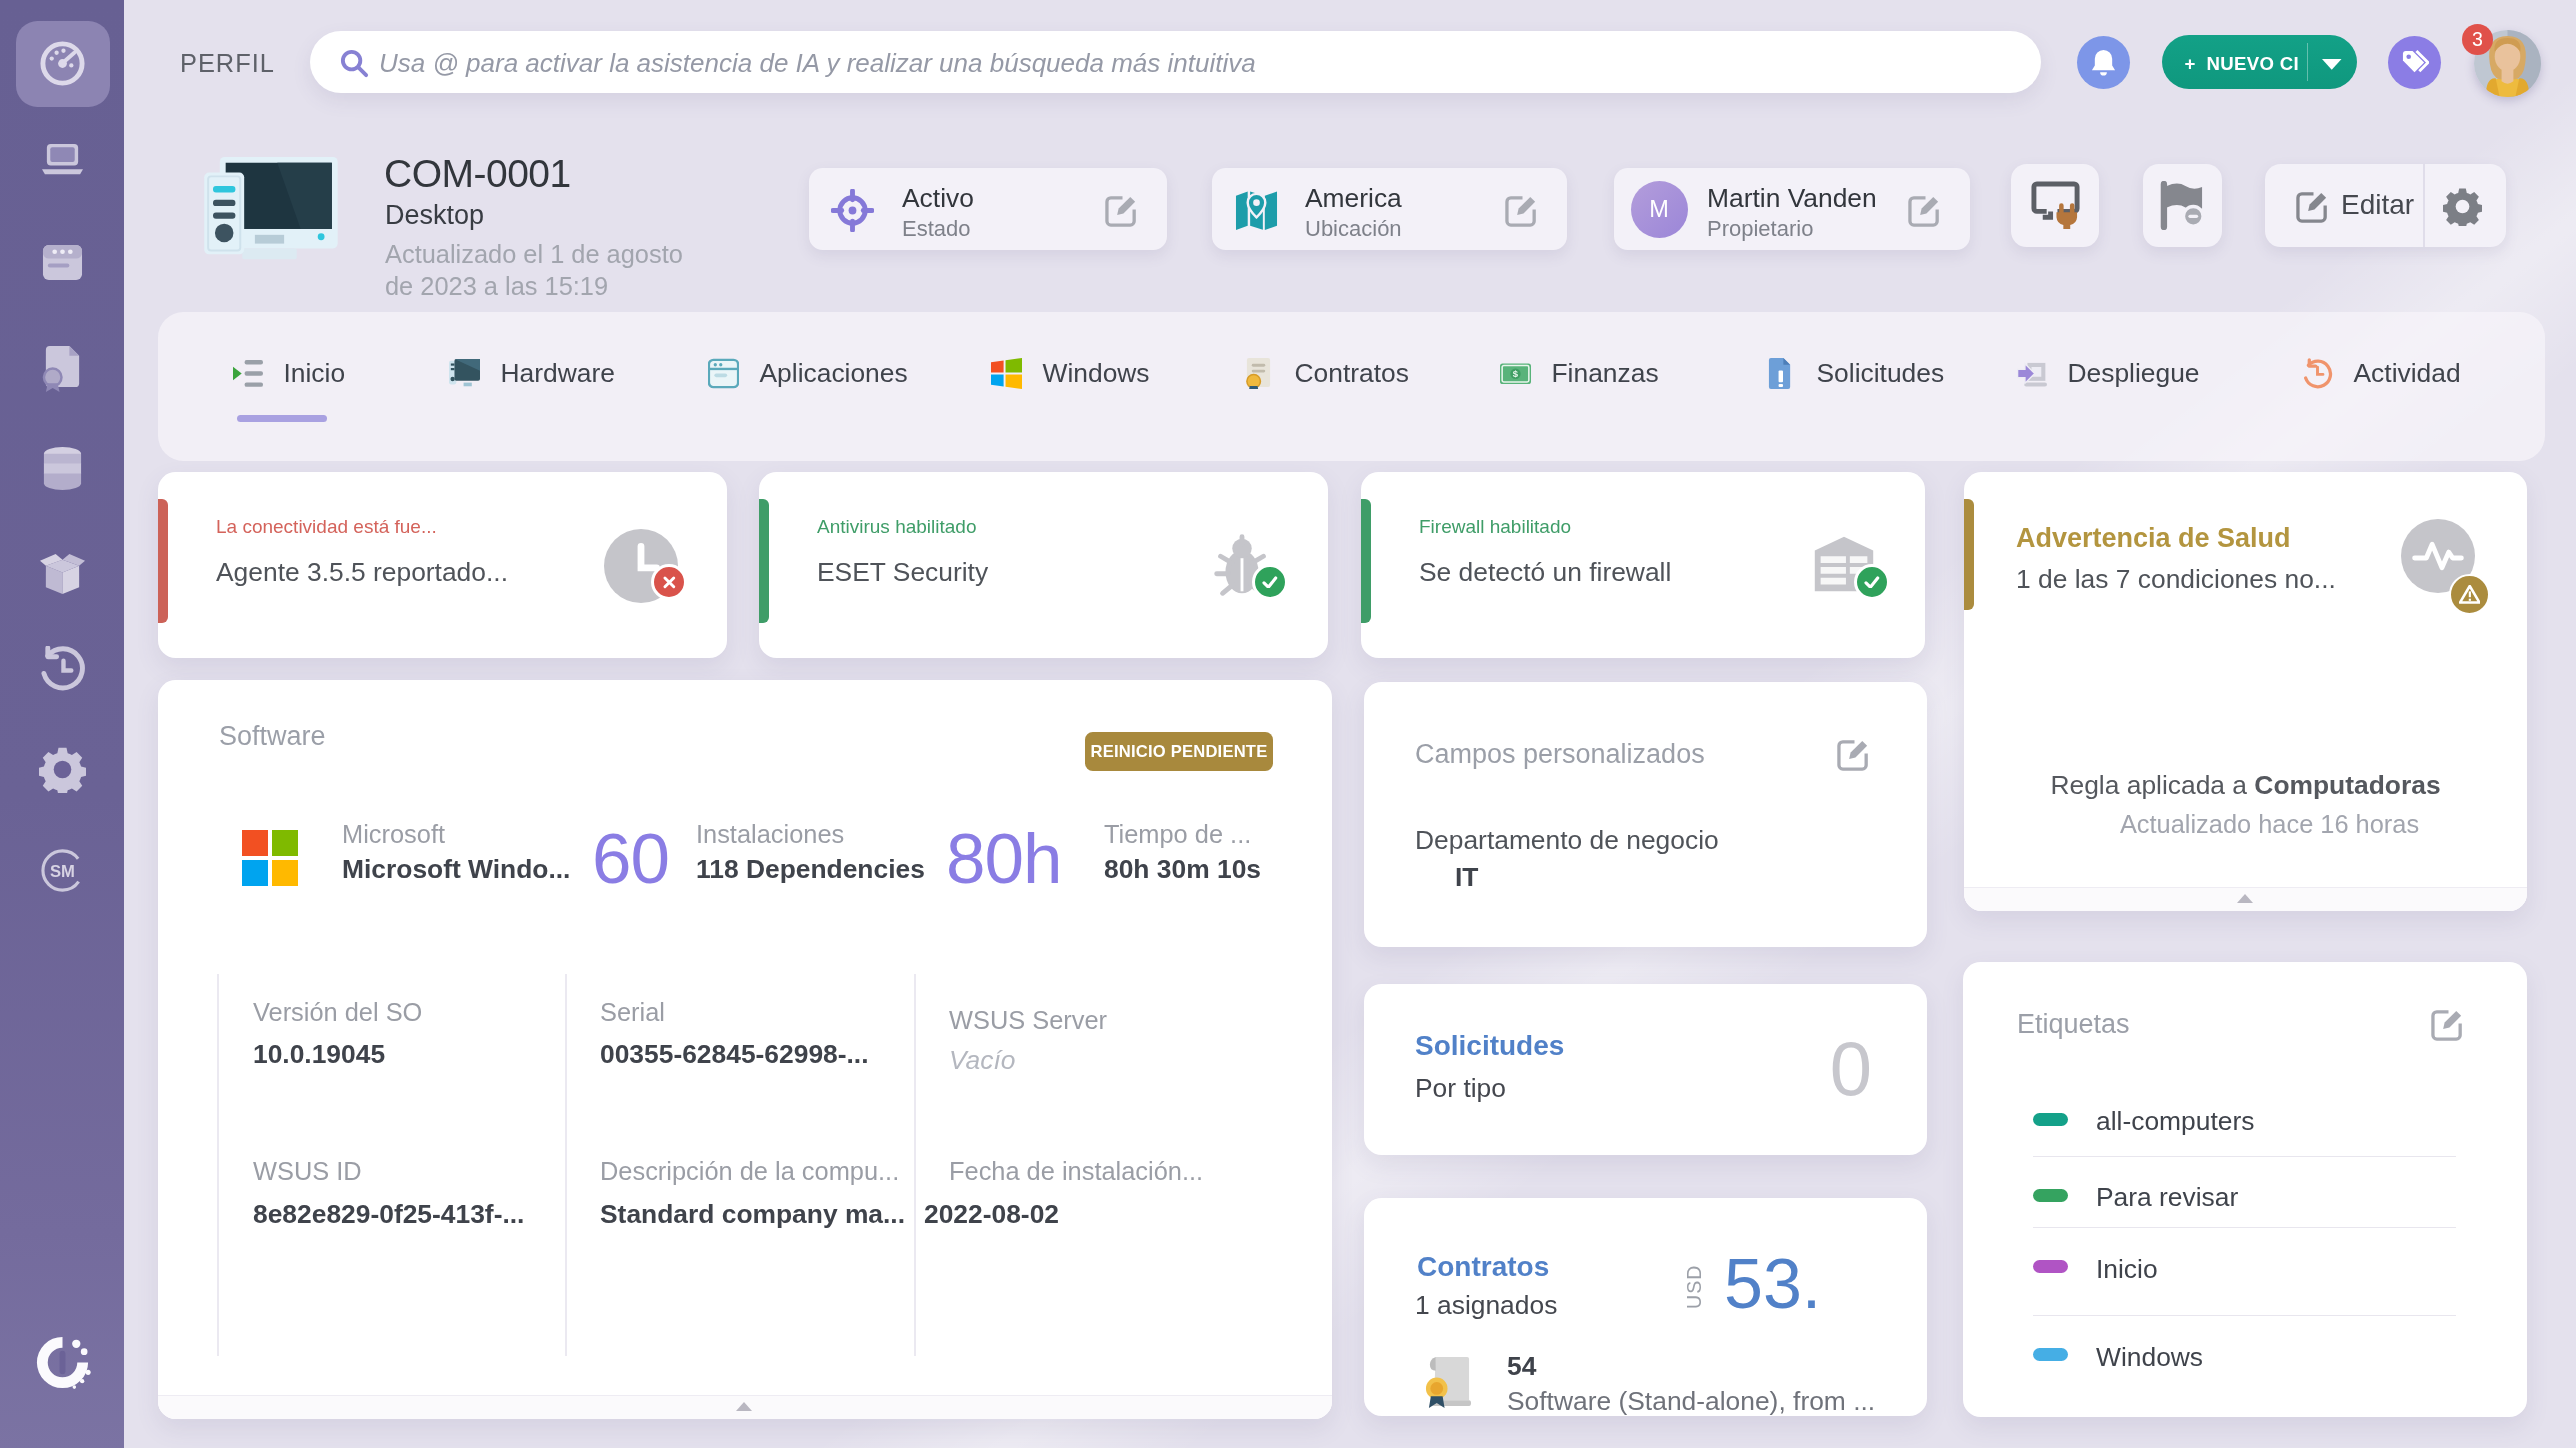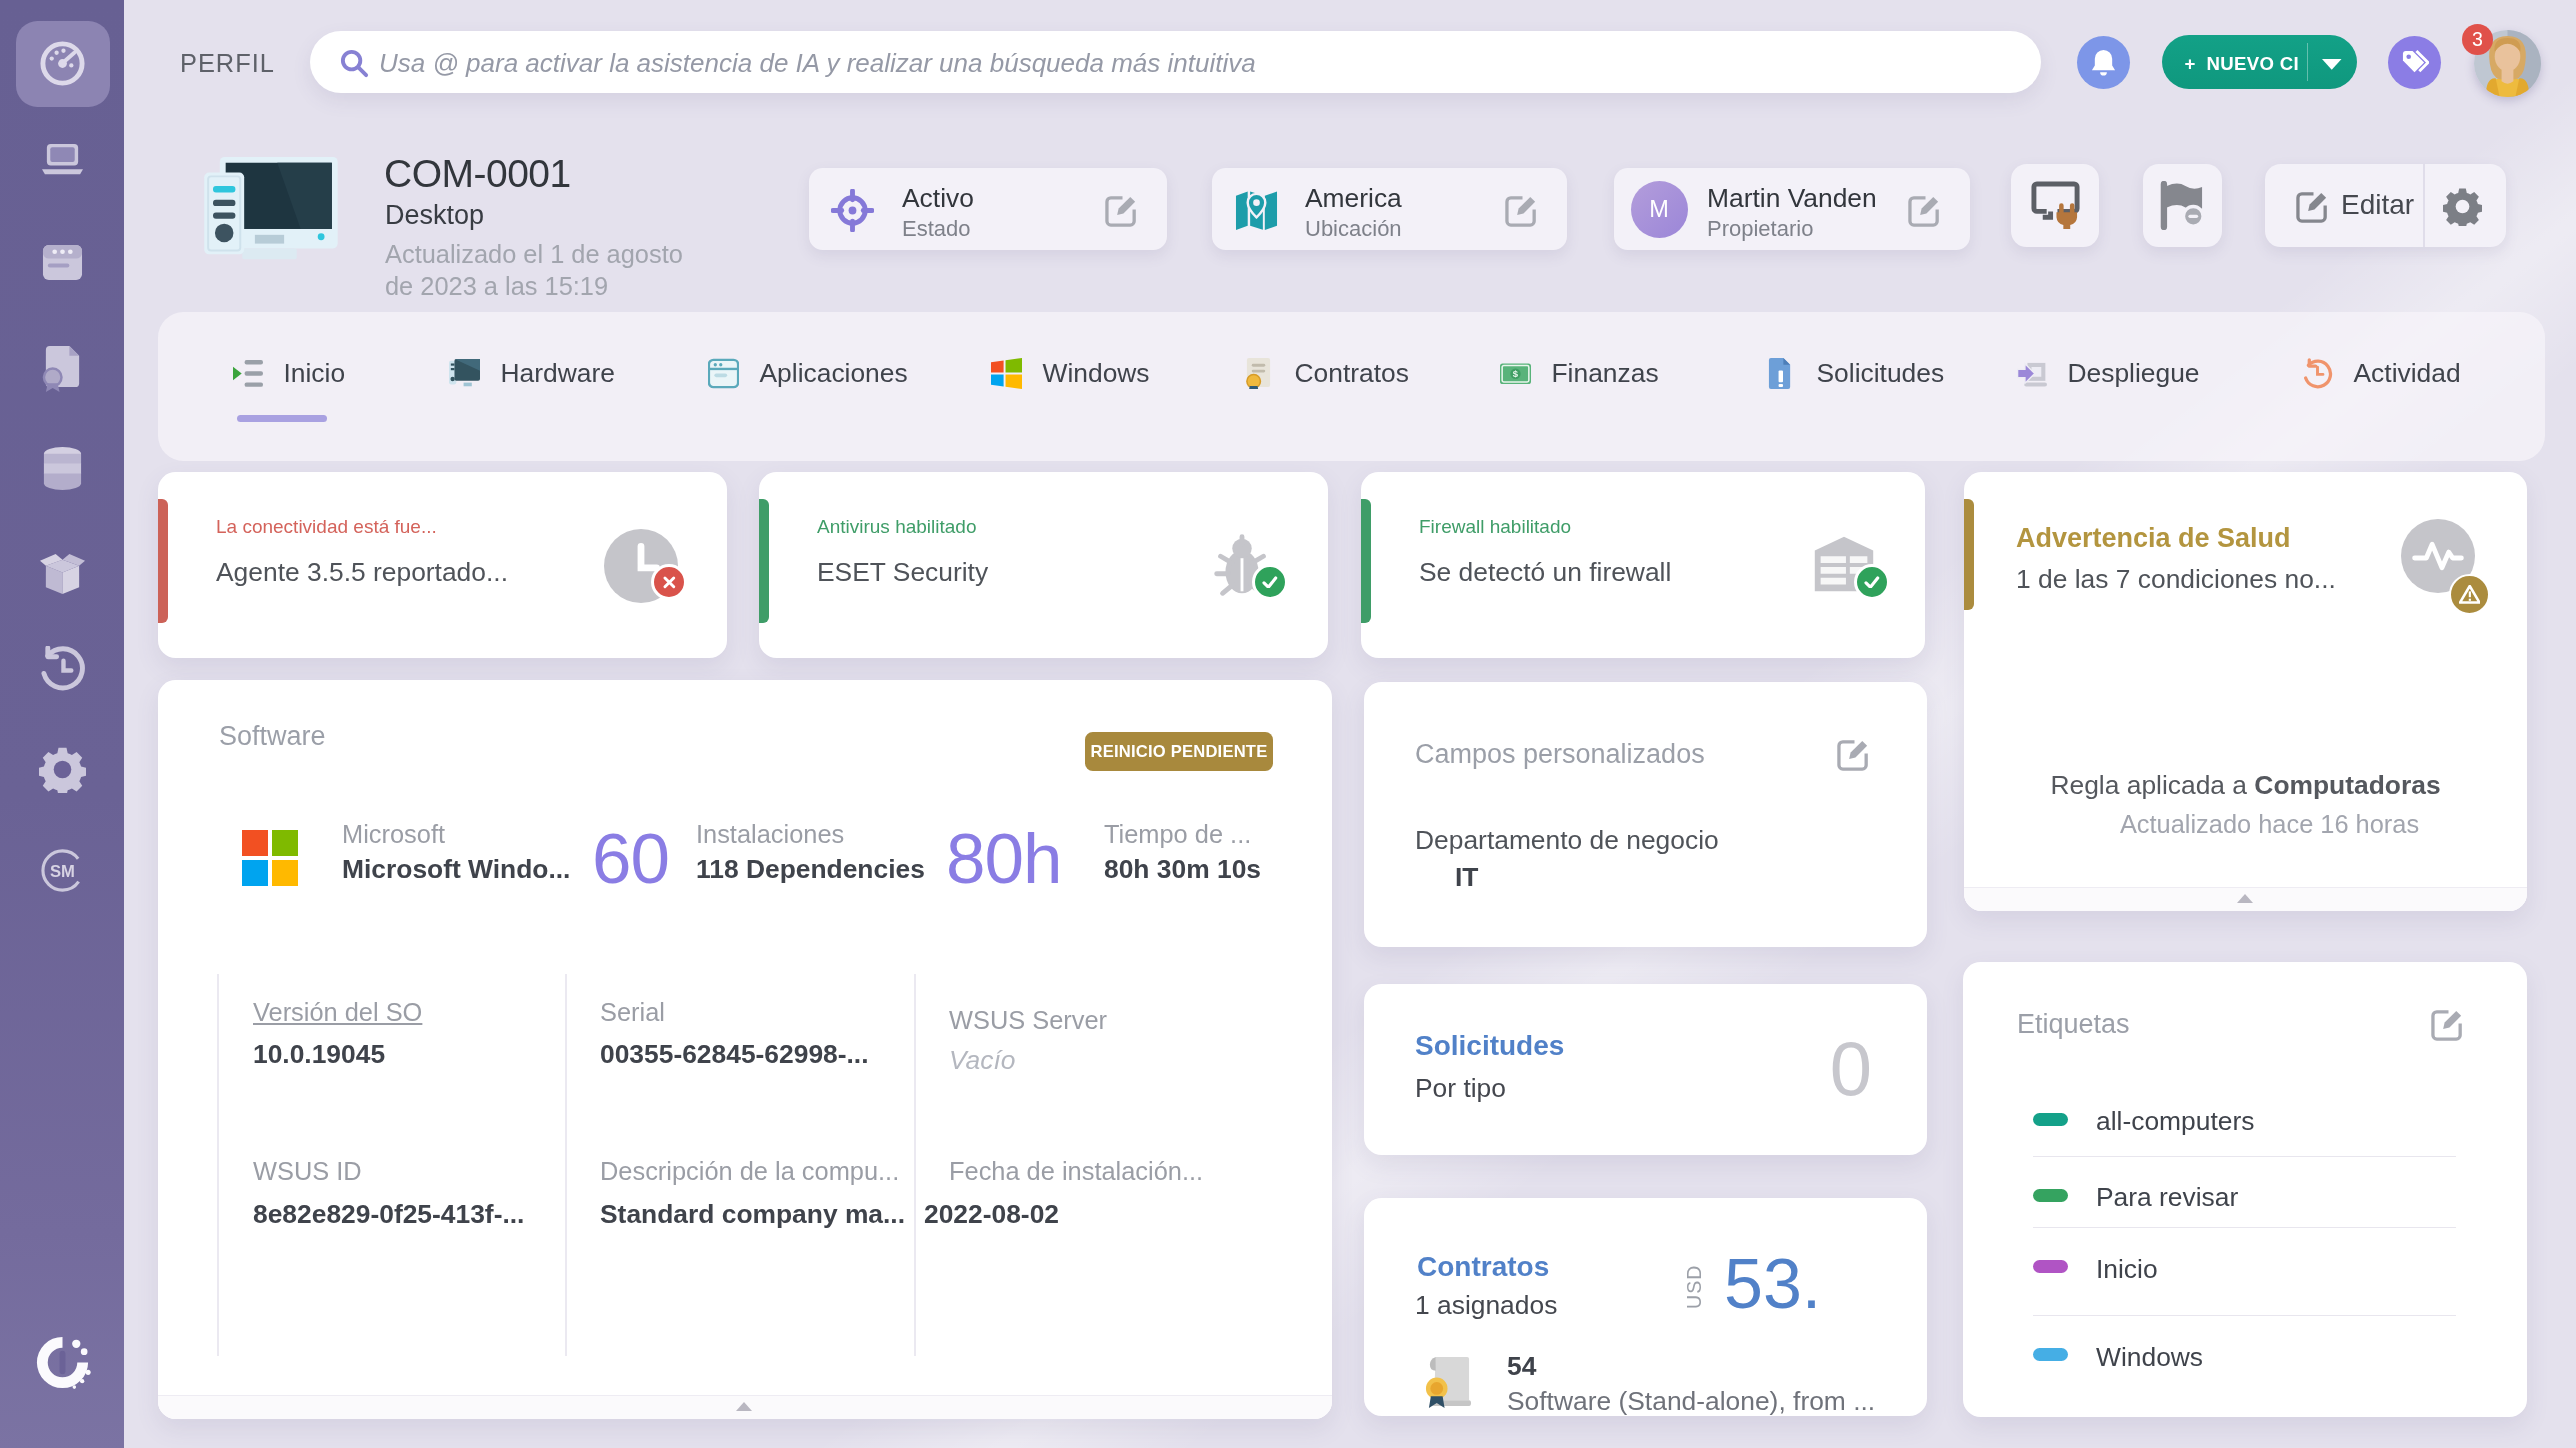--- a/index.html
+++ b/index.html
@@ -476,21 +476,21 @@
   <div class="abs lab" style="left:538px;top:140px;">Instalaciones</div>
   <div class="abs val" style="left:538px;top:174px;">118 Dependencies</div>
   <div class="abs bignum" style="left:788px;top:143px;">80h</div>
   <div class="abs lab" style="left:946px;top:140px;">Tiempo de ...</div>
   <div class="abs val" style="left:946px;top:174px;">80h 30m 10s</div>
 
   <div class="abs" style="left:59px;top:294px;width:2px;height:382px;background:#ebe9f1;"></div>
   <div class="abs" style="left:407px;top:294px;width:2px;height:382px;background:#ebe9f1;"></div>
   <div class="abs" style="left:756px;top:294px;width:2px;height:382px;background:#ebe9f1;"></div>
 
-  <div class="abs lab" style="left:95px;top:318px;text-decoration:underline;">Versión del SO</div>
+  <div class="abs lab" style="left:95px;top:318px;">Versión del SO</div>
   <div class="abs val" style="left:95px;top:359px;">10.0.19045</div>
   <div class="abs lab" style="left:442px;top:318px;">Serial</div>
   <div class="abs val" style="left:442px;top:359px;">00355-62845-62998-...</div>
   <div class="abs lab" style="left:791px;top:326px;">WSUS Server</div>
   <div class="abs" style="left:791px;top:365px;font-size:26.4px;font-style:italic;color:#b4b7bf;">Vacío</div>
 
   <div class="abs lab" style="left:95px;top:477px;">WSUS ID</div>
   <div class="abs val" style="left:95px;top:519px;">8e82e829-0f25-413f-...</div>
   <div class="abs lab" style="left:442px;top:477px;">Descripción de la compu...</div>
   <div class="abs val" style="left:442px;top:519px;">Standard company ma...</div>

